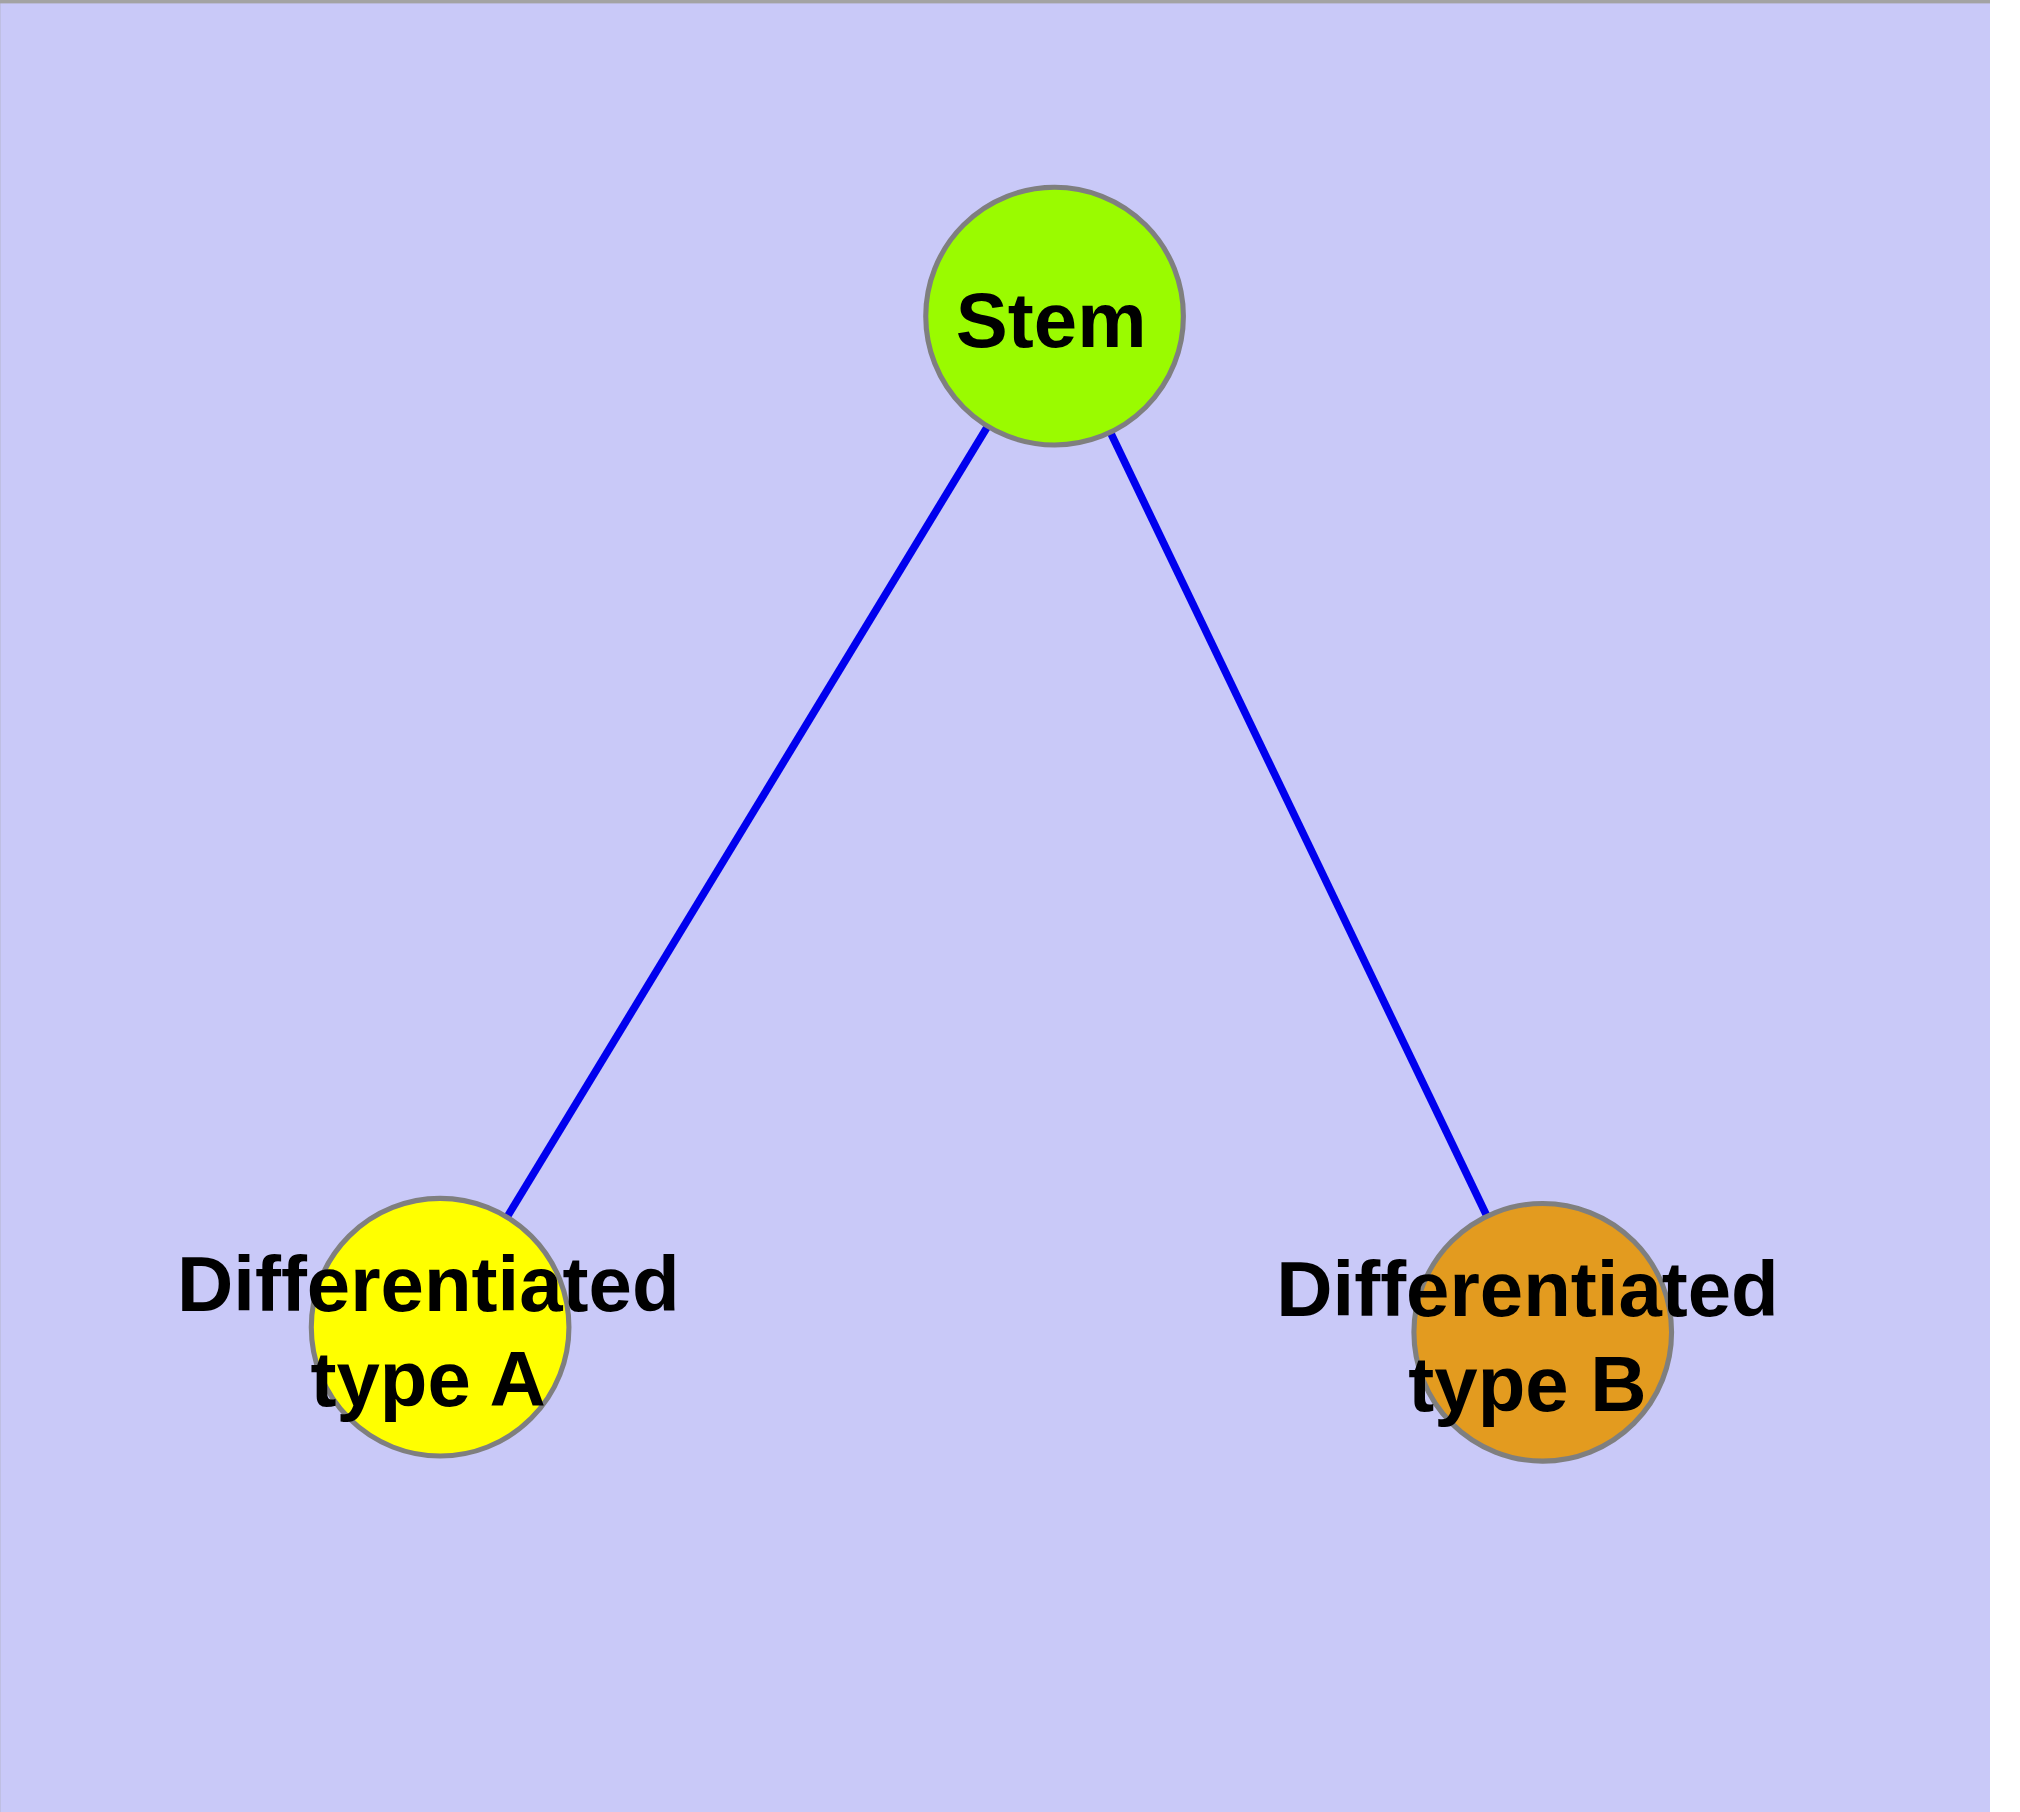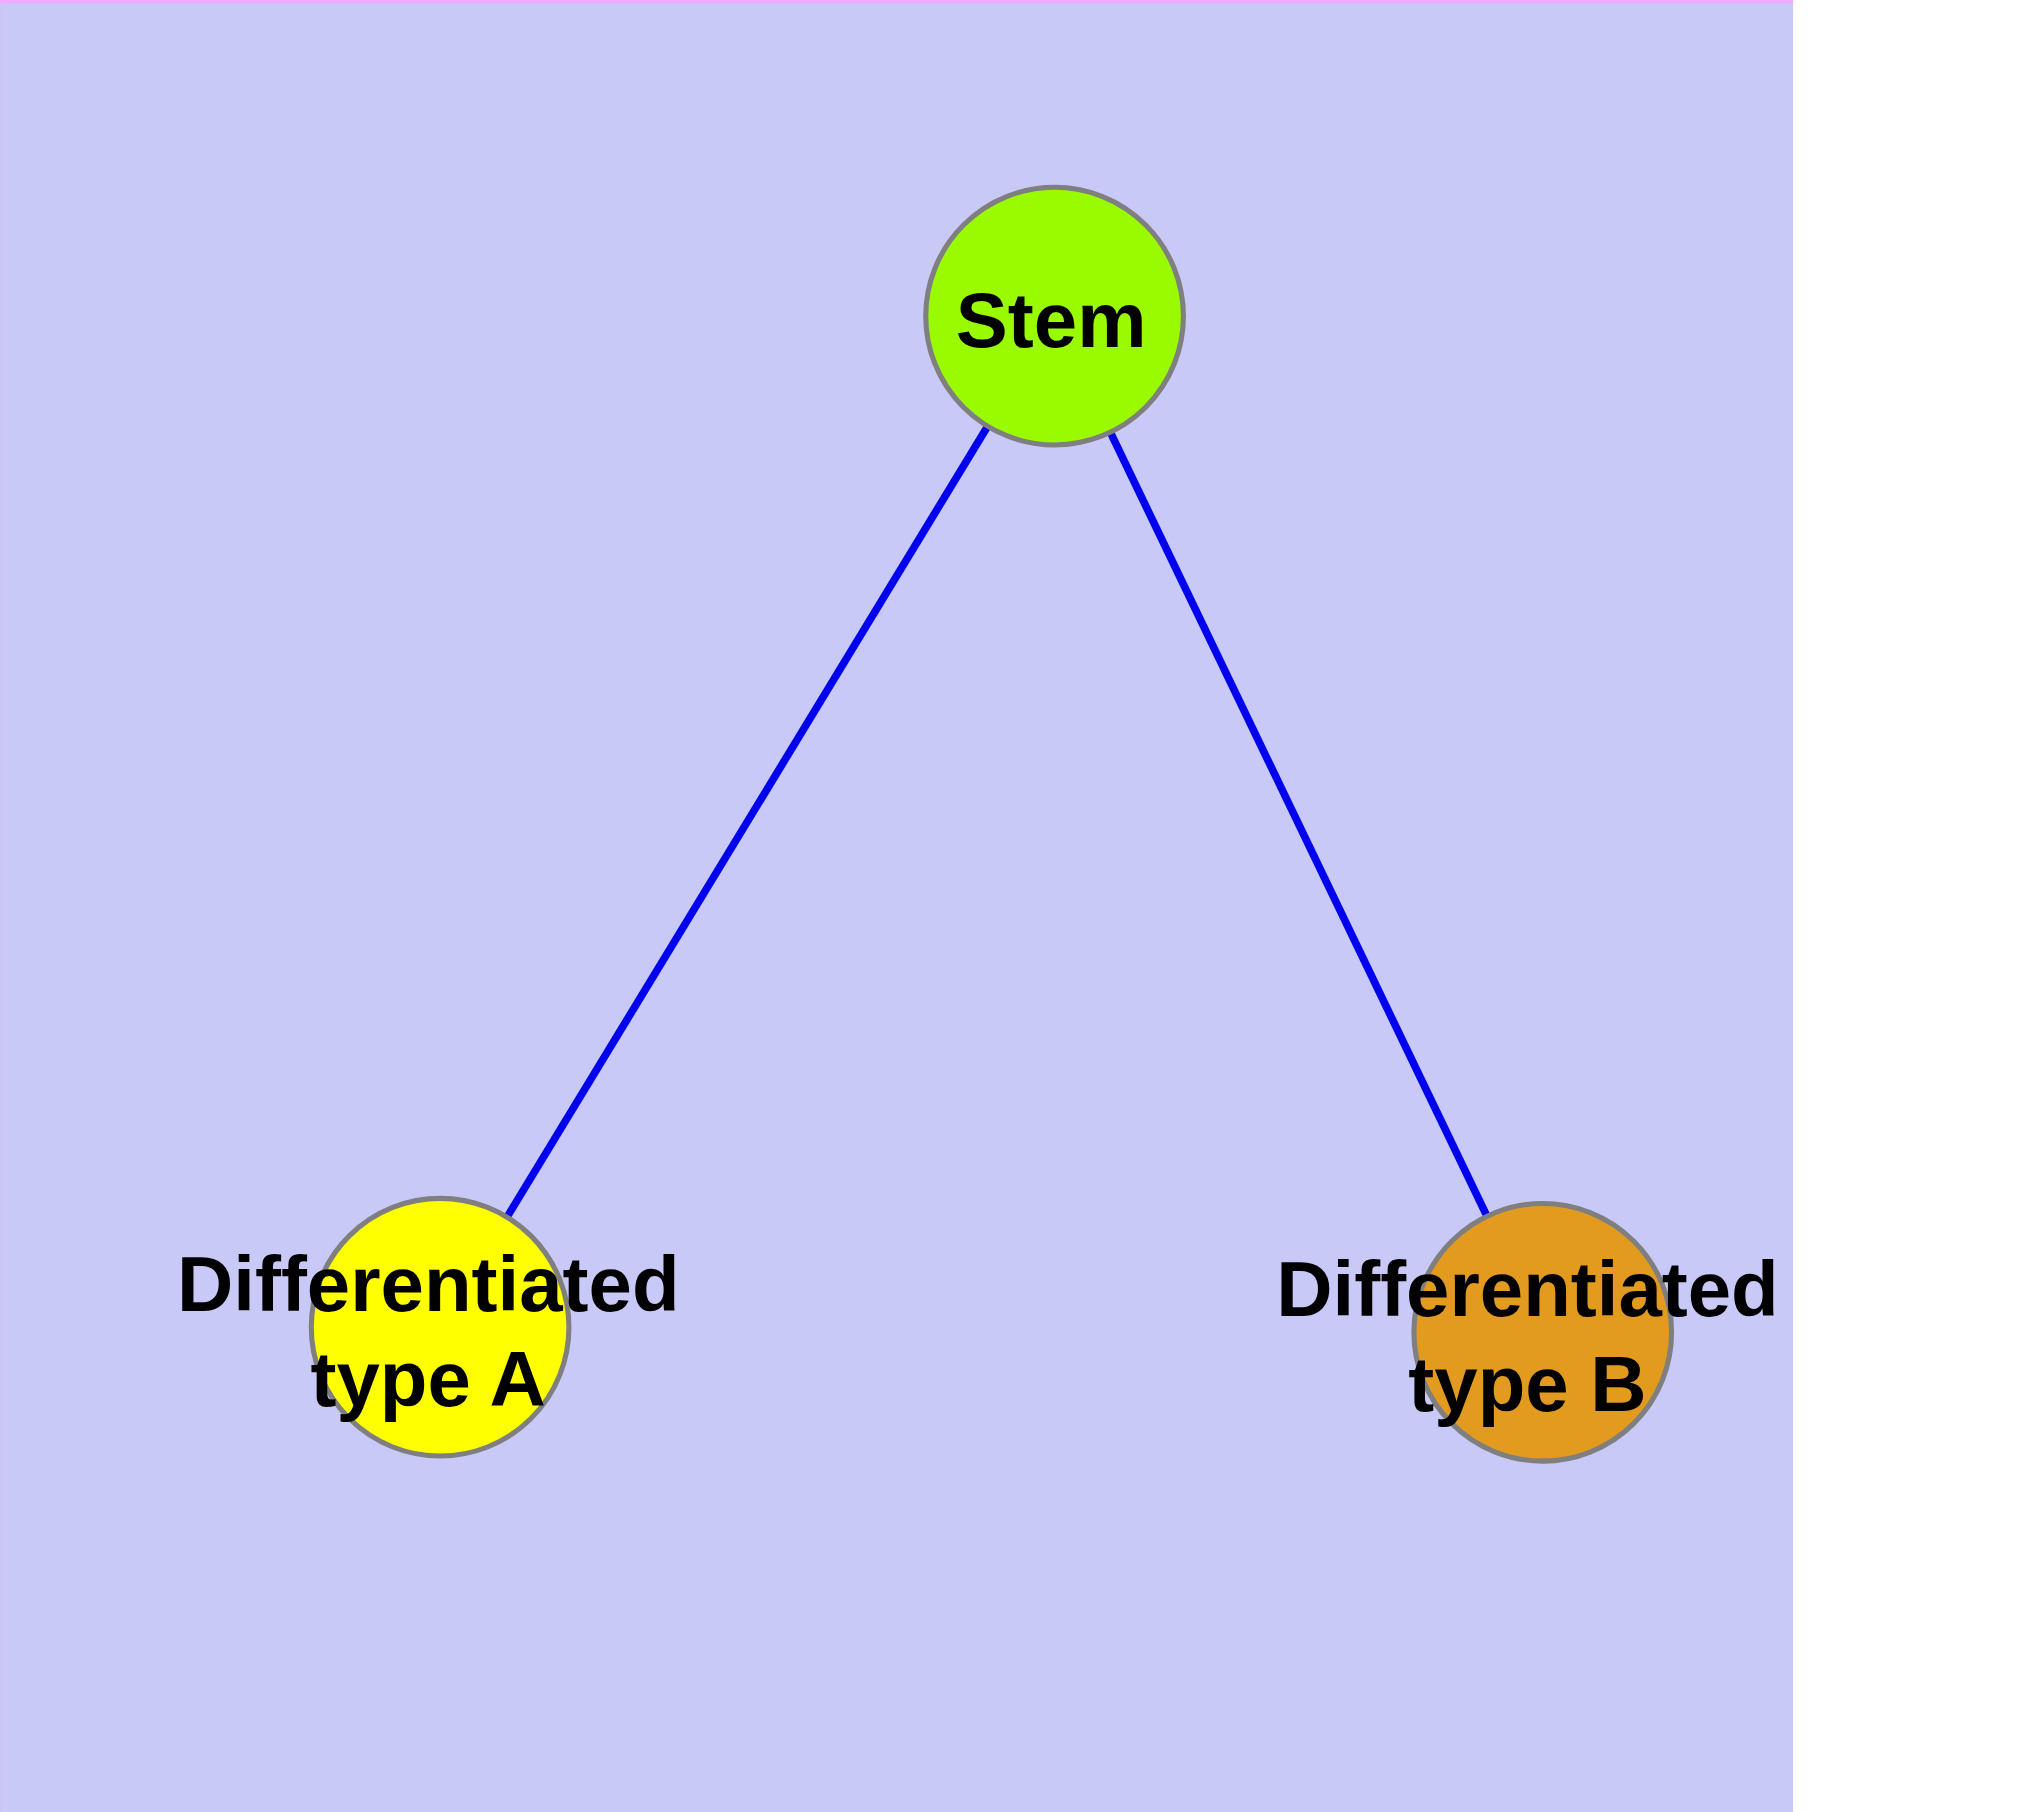--- a/index.html
+++ b/index.html
@@ -2,23 +2,23 @@
 <html style="font-size:13.6px"><head>
 <meta charset="utf-8">
 <style>
   html, body {
     margin: 0;
     padding: 0;
     background: #ffffff;
   }
   .canvas {
     position: relative;
-    width: 1793px;
+    width: 1990px;
     height: 1812px;
-    background: #f0abfc;
+    background: #a3a3a3;
     overflow: hidden;
     font-family: "Liberation Sans", sans-serif;
   }
   svg.graph {
     position: absolute;
     top: 0;
     left: 0;
     display: block;
   }
   .edge {

